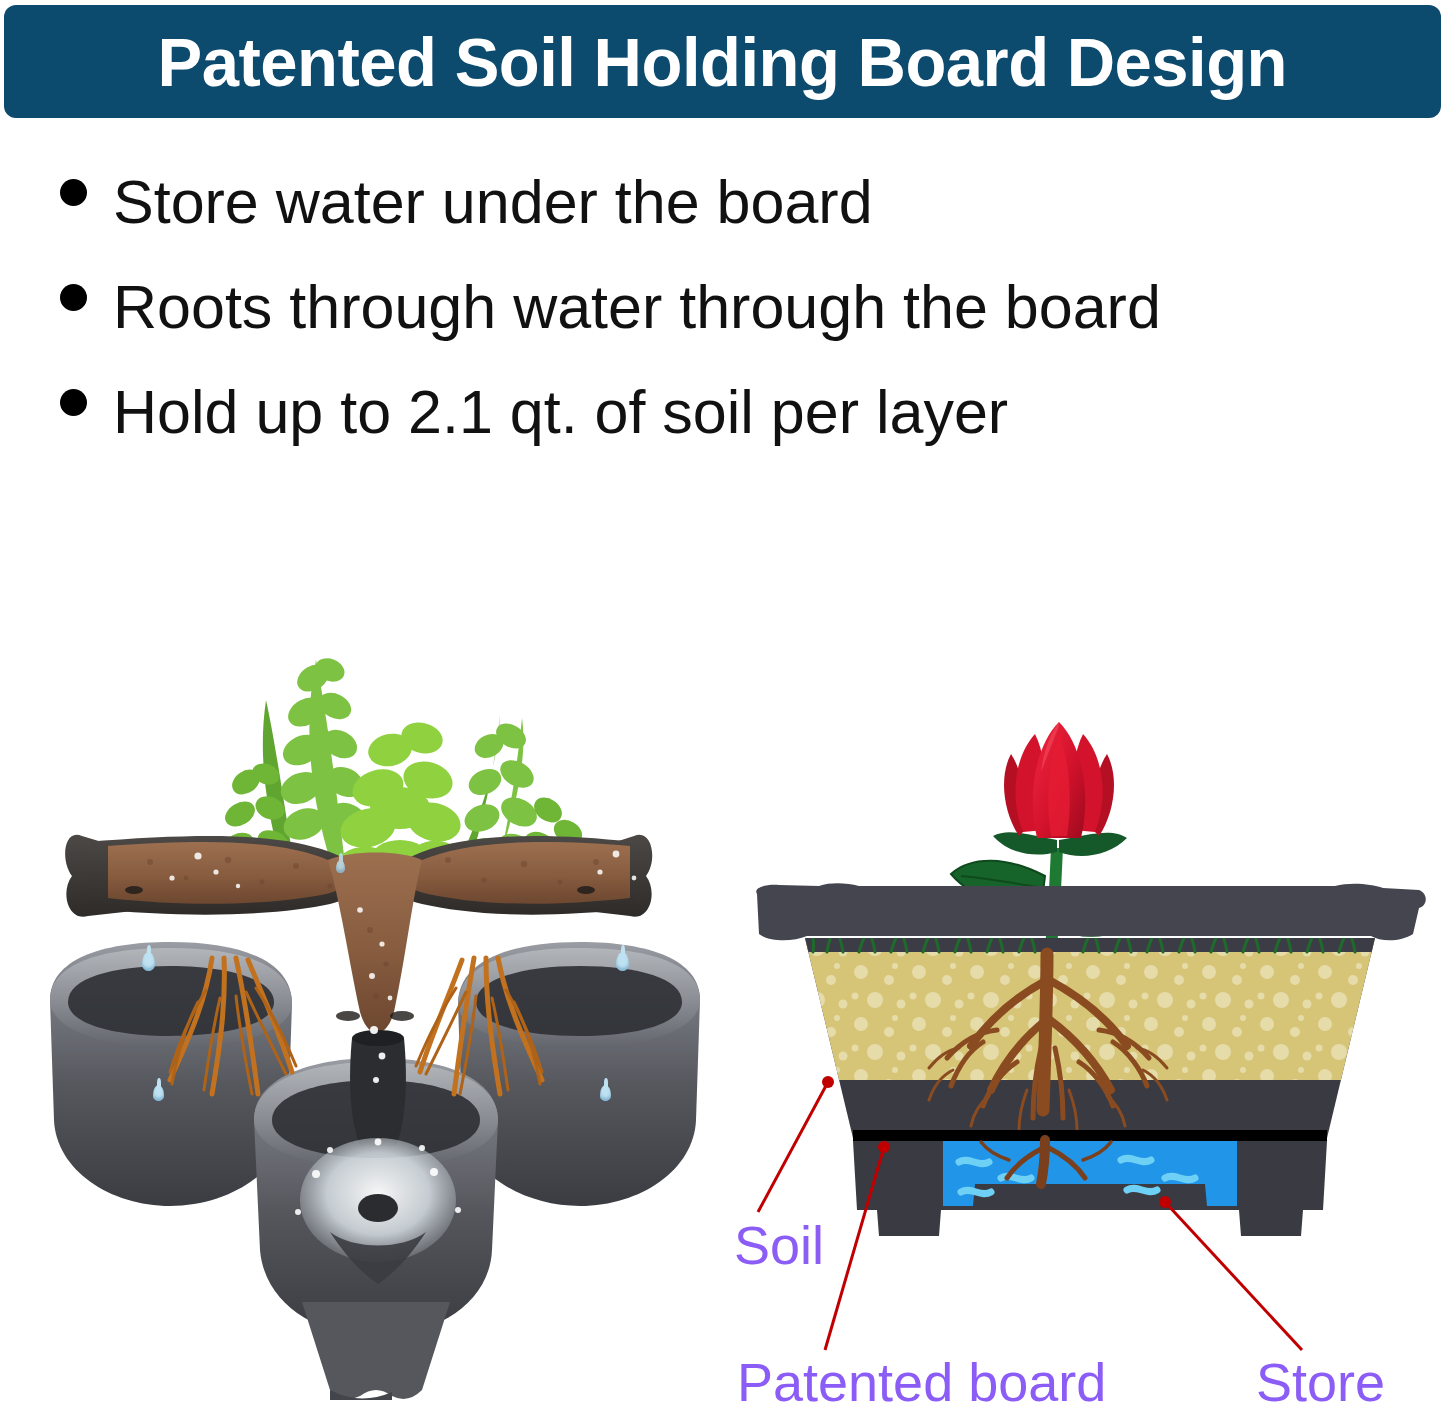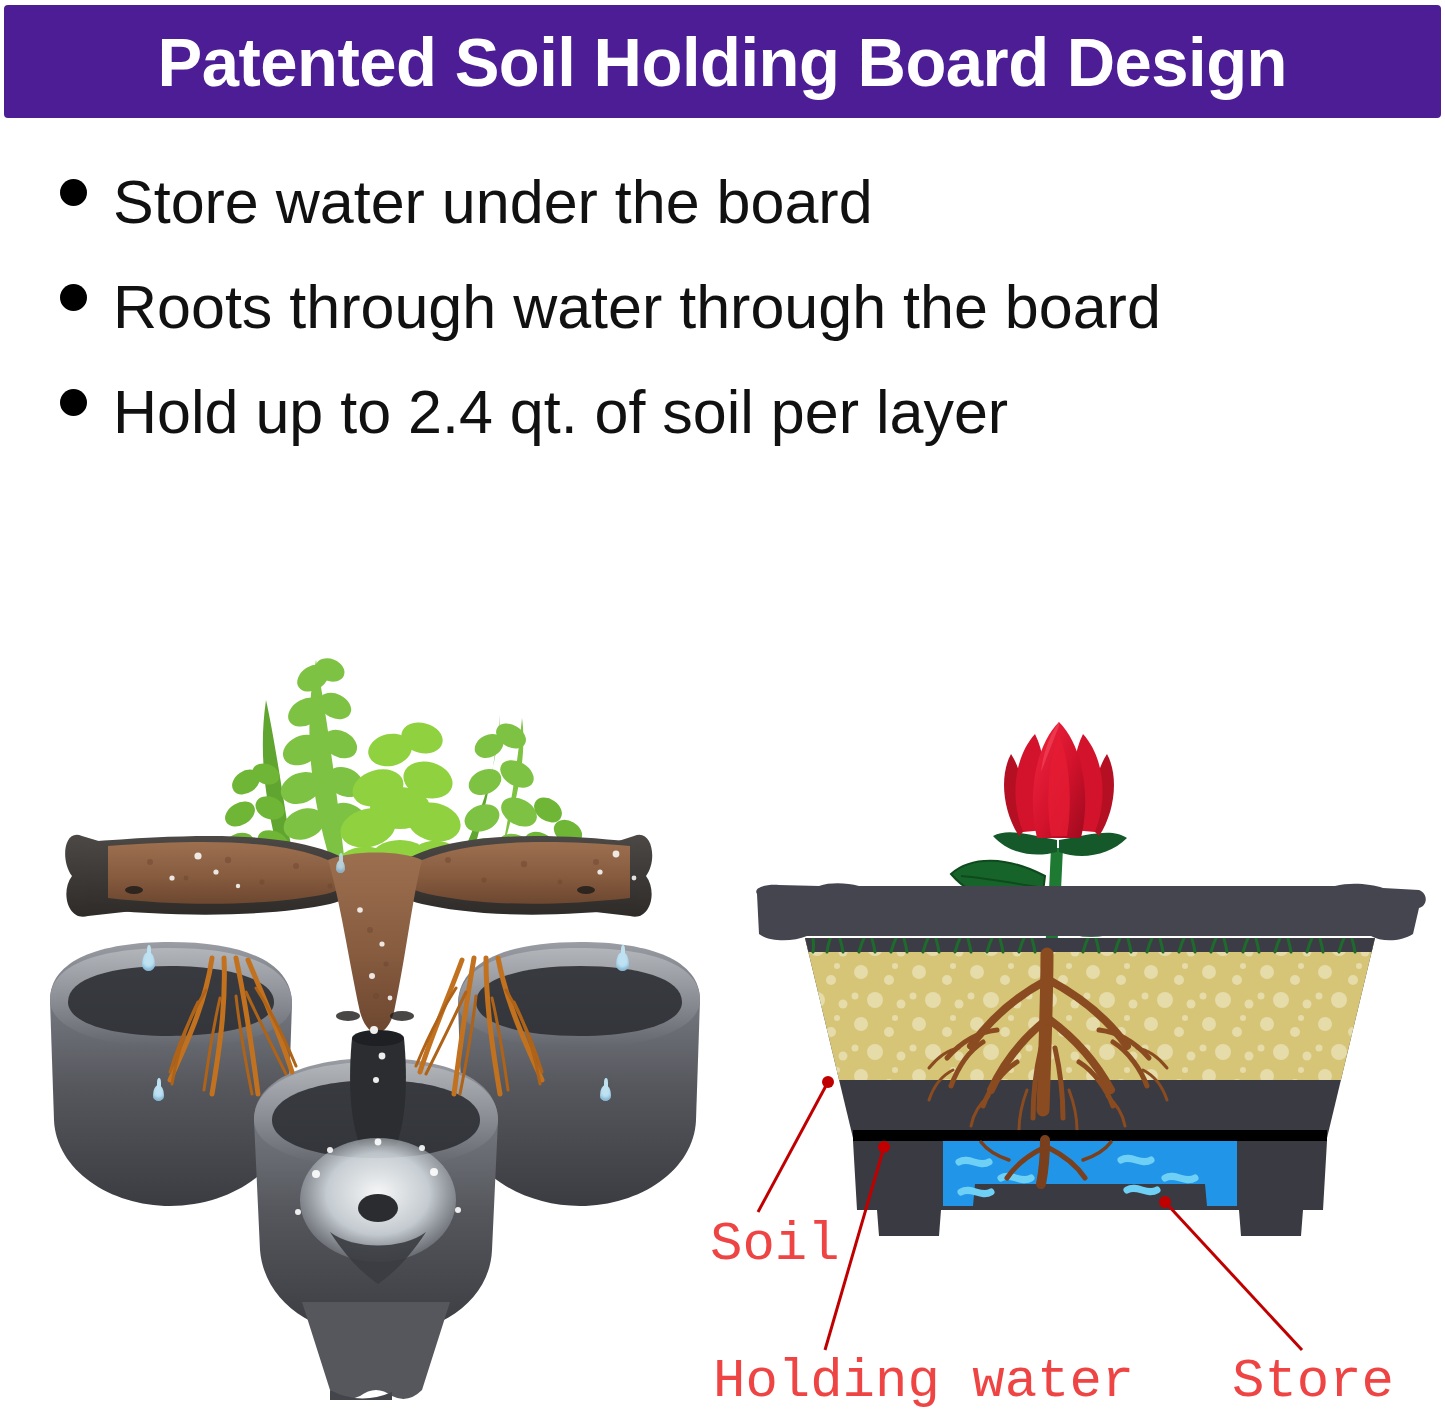--- a/index.html
+++ b/index.html
@@ -16,22 +16,22 @@
     -webkit-font-smoothing: antialiased;
   }
 
   
   .banner {
     position: absolute;
     left: 4px;
     top: 5px;
     width: 1437px;
     height: 113px;
-    background: #4c1d95;
-    border-radius: 4px;
+    background: #0c4a6e;
+    border-radius: 12px;
     display: flex;
     align-items: center;
     justify-content: center;
   }
   .banner-title {
     color: #ffffff;
     font-family: "Liberation Sans", sans-serif;
     font-weight: bold;
     font-size: 68px;
     letter-spacing: -0.5px;
@@ -107,25 +107,26 @@
     position: absolute;
     left: 735px;
     top: 650px;
     width: 710px;
     height: 620px;
   }
 
   
   .dg-label {
     position: absolute;
-    color: #ef4444;
-    font-family: Liberation Mono, monospace;
+    color: #8b5cf6;
+    font-family: Liberation Sans, sans-serif;
     font-size: 54px;
     line-height: 1;
     white-space: nowrap;
+    margin-left: 24px;
   }
   #label-soil   { left: 710px;  top: 1218px; }
   #label-board  { left: 713px;  top: 1355px; }
   #label-water  { left: 1232px; top: 1355px; }
 
   .leader-svg {
     position: absolute;
     left: 0;
     top: 0;
     width: 1445px;
@@ -148,21 +149,21 @@
   </div>
 
 
   <div class="bullet-row">
     <span class="bullet-dot"></span>
     <span class="bullet-text">Roots through water through the board</span>
   </div>
 
   <div class="bullet-row">
     <span class="bullet-dot"></span>
-    <span class="bullet-text">Hold up to 2.4 qt. of soil per layer</span>
+    <span class="bullet-text">Hold up to 2.1 qt. of soil per layer</span>
   </div>
 
 </div>
 
 <div class="photo-left">
   <svg viewBox="0 0 690 840" width="690" height="840">
     <defs>
       <linearGradient id="bowlG" x1="0" y1="0" x2="0" y2="1">
         <stop offset="0%" stop-color="#9a9da3"></stop>
         <stop offset="16%" stop-color="#7b7e85"></stop>
@@ -573,15 +574,15 @@
 
   <line x1="825" y1="1350" x2="884" y2="1147" stroke="#C00000" stroke-width="3"></line>
   <circle cx="884" cy="1147" r="6" fill="#C00000"></circle>
 
   <line x1="1302" y1="1350" x2="1165" y2="1202" stroke="#C00000" stroke-width="3"></line>
   <circle cx="1165" cy="1202" r="6" fill="#C00000"></circle>
 </svg>
 
 <div class="dg-label" id="label-soil">Soil</div>
 
-<div class="dg-label" id="label-board">Holding water</div>
+<div class="dg-label" id="label-board">Patented board</div>
 
 <div class="dg-label" id="label-water">Store</div>
 
 </body></html>

